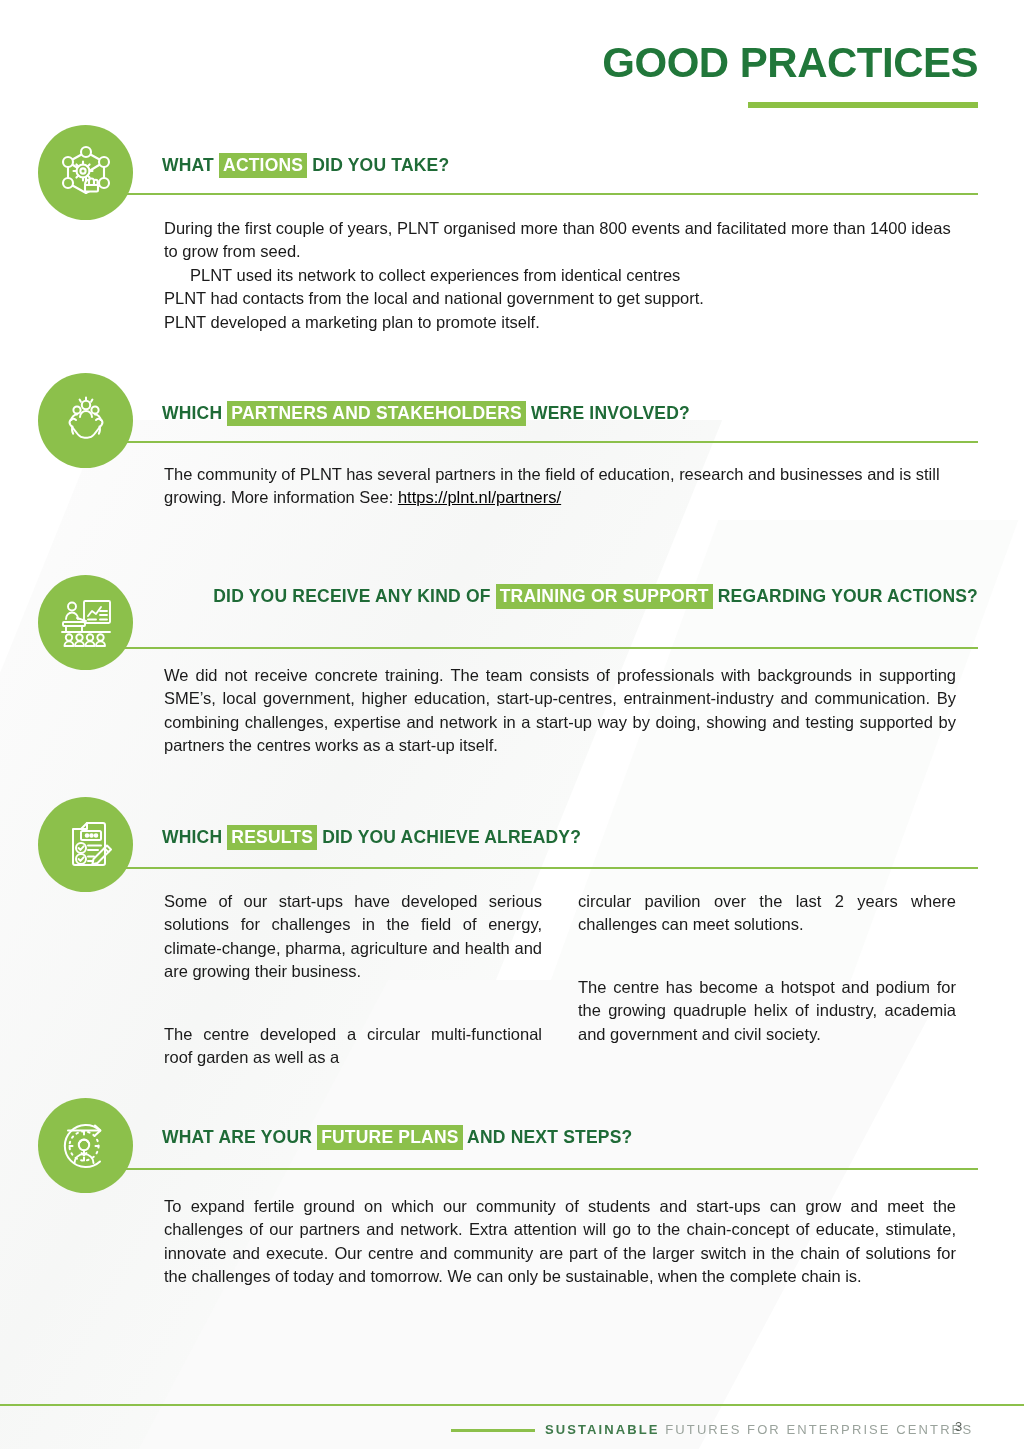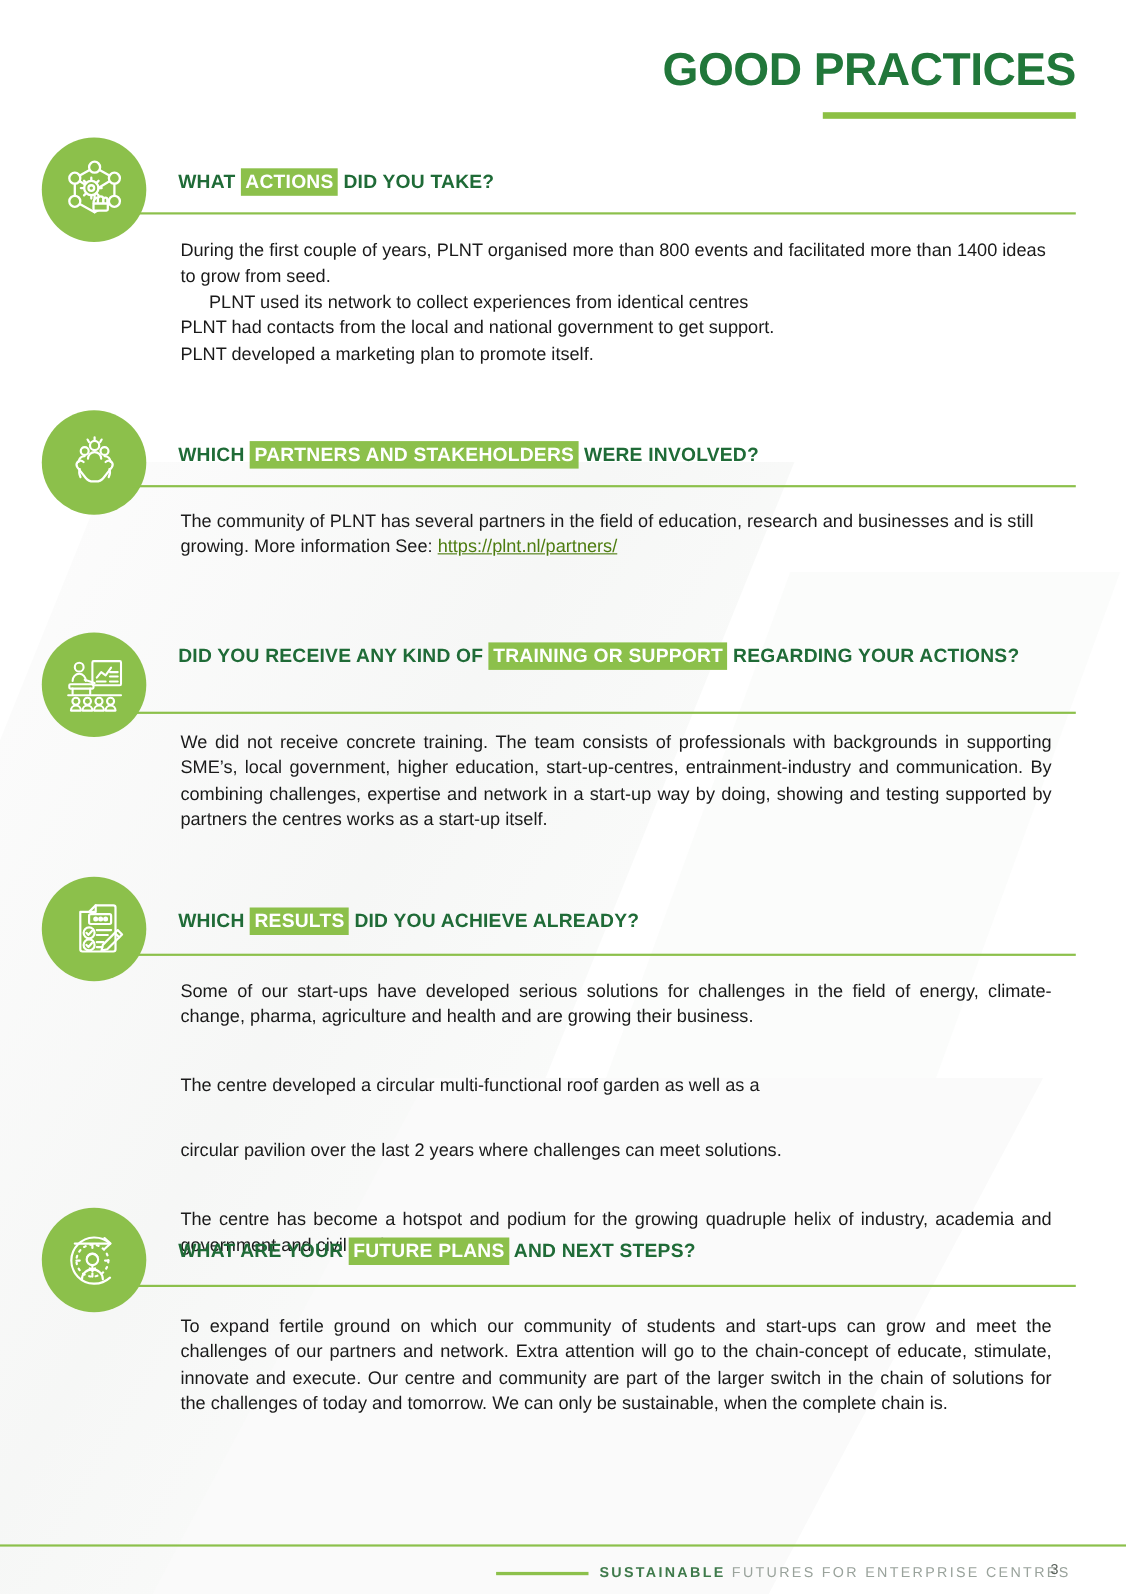--- a/index.html
+++ b/index.html
@@ -113,21 +113,21 @@
     left: 164px;
     right: 68px;
     font-size: 16.5px;
     line-height: 1.42;
     color: #1a1a1a;
   }
   .body-text.justify { text-align: justify; }
   .body-text p + p { margin-top: 20px; }
   .body-text a,
   .body-text .link {
-    color: #4d7c0f;
+    color: #000000;
     text-decoration: underline;
   }
 
   
   .cols {
     position: absolute;
     left: 164px;
     right: 68px;
     display: flex;
     gap: 36px;
@@ -260,21 +260,21 @@
         <circle cx="14" cy="45.5" r="3.2"></circle>
         <path d="M9.5 54c0-2.6 2-4.6 4.5-4.6s4.5 2 4.5 4.6z"></path>
         <circle cx="24.5" cy="45.5" r="3.2"></circle>
         <path d="M20 54c0-2.6 2-4.6 4.5-4.6s4.5 2 4.5 4.6z"></path>
         <circle cx="35" cy="45.5" r="3.2"></circle>
         <path d="M30.5 54c0-2.6 2-4.6 4.5-4.6s4.5 2 4.5 4.6z"></path>
         <circle cx="45.5" cy="45.5" r="3.2"></circle>
         <path d="M41 54c0-2.6 2-4.6 4.5-4.6s4.5 2 4.5 4.6z"></path>
       </svg>
     </div>
-    <div class="sec-head" style="top:8px;">
+    <div class="sec-head" style="top:8px;text-align:right;">
       <div class="sec-head-text"><span>DID YOU RECEIVE ANY KIND OF </span><span class="hl">TRAINING OR SUPPORT</span><span> REGARDING YOUR ACTIONS?</span></div>
     </div>
     <div class="sec-rule" style="top:72px;"></div>
     <div class="body-text justify" style="top:89px;">
         <p>We did not receive concrete training. The team consists of professionals with backgrounds in supporting SME’s, local government, higher education, start-up-centres, entrainment-industry and communication. By combining challenges, expertise and network in a start-up way by doing, showing and testing supported by partners the centres works as a start-up itself.</p>
       </div>
   </div>
 
   <div class="section" style="top:797px;">
     <div class="sec-icon" style="top:0;">
@@ -292,21 +292,21 @@
         <path d="M22.6 44l1.8 1.9 3.2-3.6"></path>
         <path d="M32 41.5h6M32 46h5"></path>
         <path d="M51 30.5l4 4-13.5 13.5-5.2 1.2 1.2-5.2z"></path>
         <path d="M48.4 33.1l4 4"></path>
       </svg>
     </div>
     <div class="sec-head" style="top:27px;">
       <div class="sec-head-text"><span>WHICH </span><span class="hl">RESULTS</span><span> DID YOU ACHIEVE ALREADY?</span></div>
     </div>
     <div class="sec-rule" style="top:70px;"></div>
-    <div class="cols" style="top:93px;flex-direction:column;">
+    <div class="cols" style="top:93px;">
       <div class="col">
           <p>Some of our start-ups have developed serious solutions for challenges in the field of energy, climate-change, pharma, agriculture and health and are growing their business.</p>
           <p>The centre developed a circular multi-functional roof garden as well as a</p>
         </div>
       <div class="col">
           <p>circular pavilion over the last 2 years where challenges can meet solutions.</p>
           <p>The centre has become a hotspot and podium for the growing quadruple helix of industry, academia and government and civil society.</p>
         </div>
     </div>
   </div>

